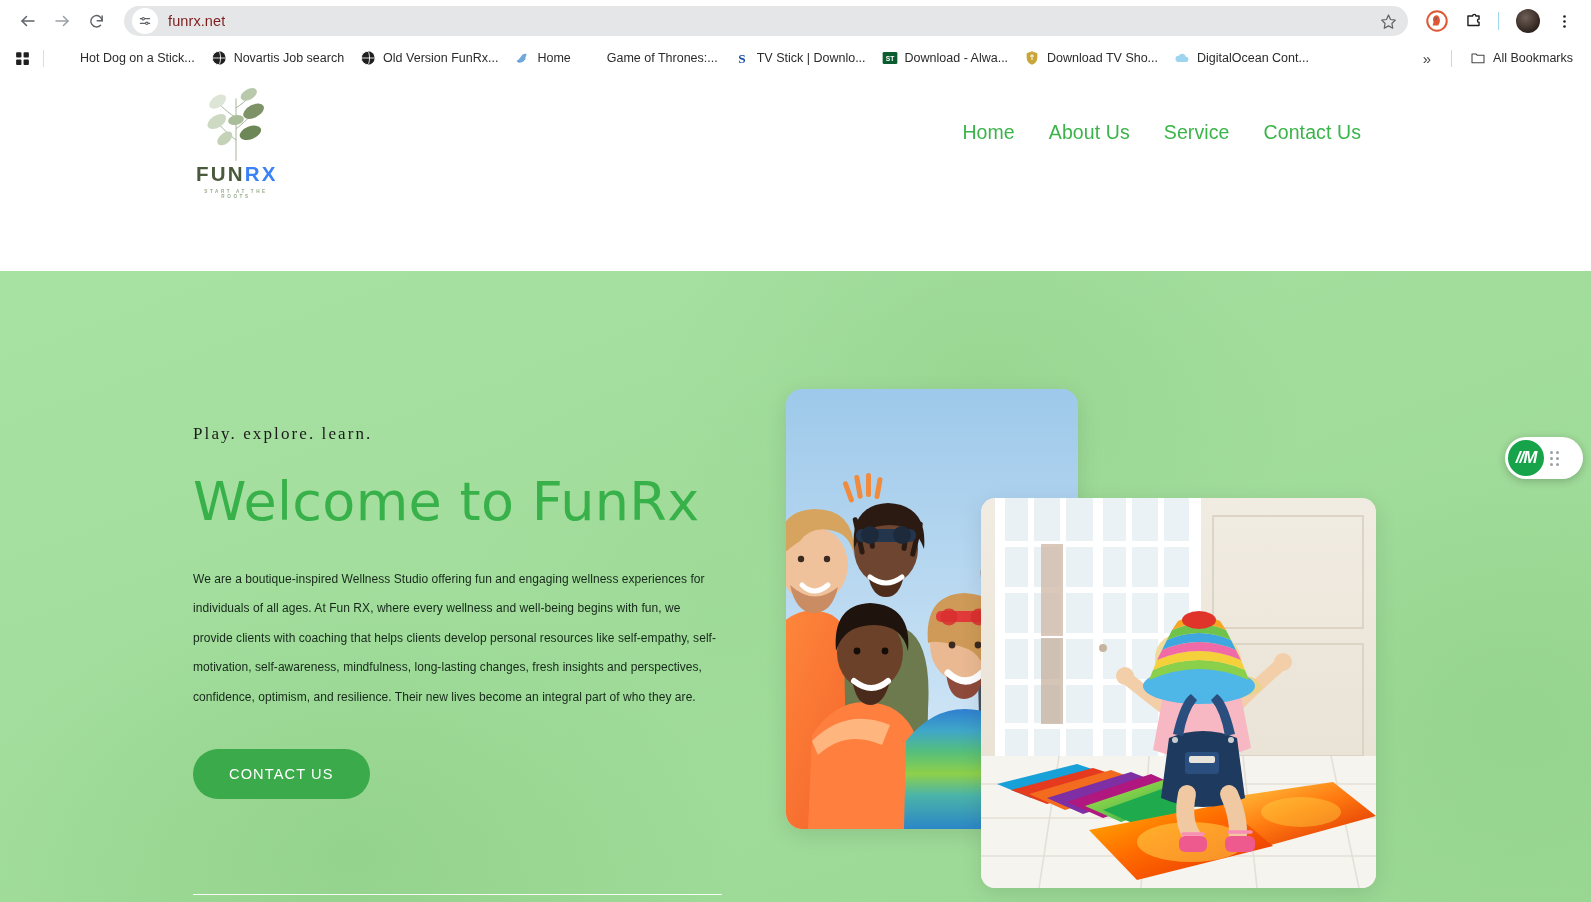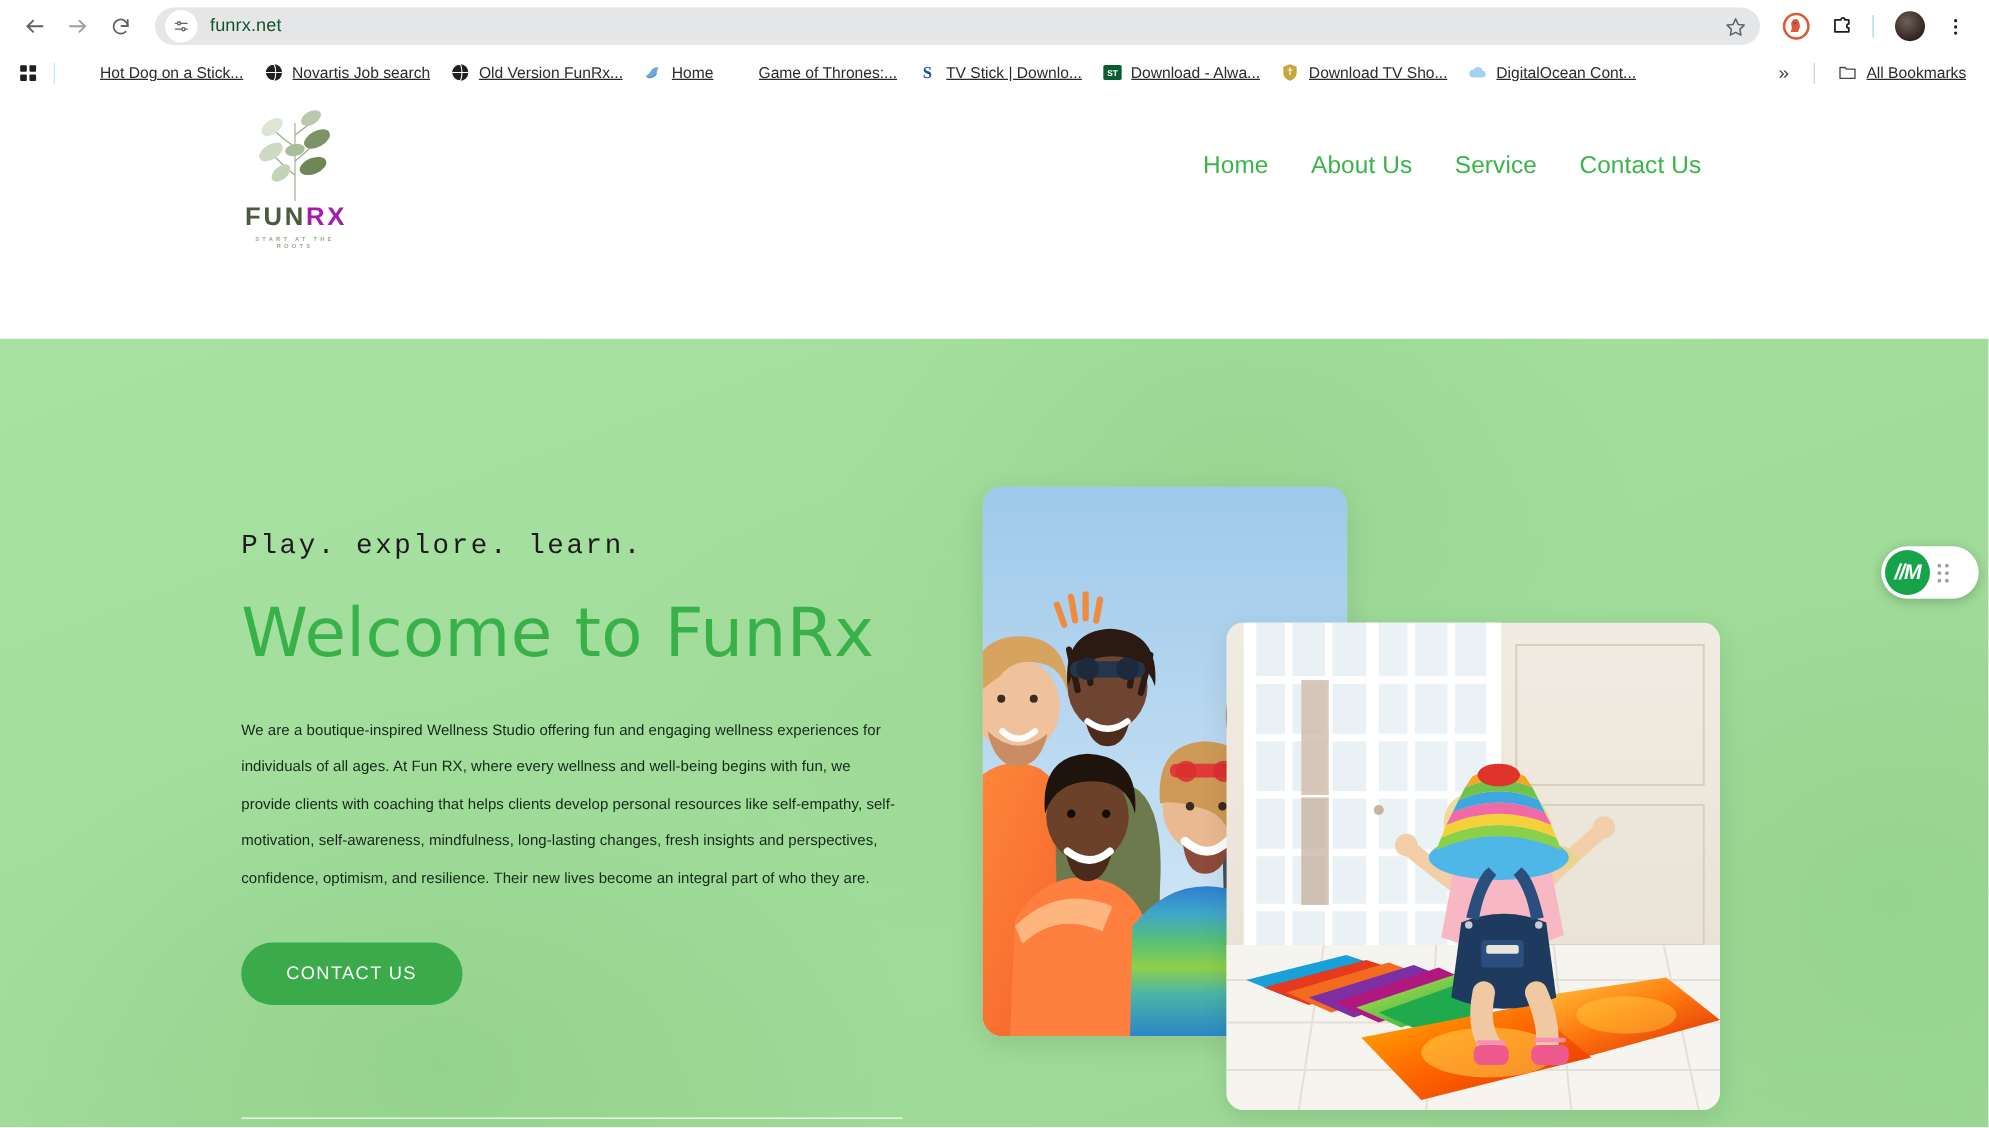--- a/index.html
+++ b/index.html
@@ -26,60 +26,60 @@
   .omnibox {
     flex: 1 1 auto; height: 30px; background: #e4e6e8; border-radius: 16px;
     display: flex; align-items: center; margin-left: 10px; margin-right: 8px;
     padding: 0 6px 0 8px; position: relative;
   }
   .omni-lead {
     width: 26px; height: 26px; border-radius: 50%; background: #ffffff;
     display: flex; align-items: center; justify-content: center; flex: 0 0 auto;
   }
   .omni-url {
-    font-size: 14.5px; color: #14532d; margin-left: 10px;
+    font-size: 14.5px; color: #7f1d1d; margin-left: 10px;
     letter-spacing: .1px; white-space: nowrap; overflow: hidden;
   }
   .omni-star { margin-left: auto; width: 28px; height: 28px;
     display: flex; align-items: center; justify-content: center; color: #5f6368; }
   .tb-icon { width: 30px; height: 30px; display: flex; align-items: center;
     justify-content: center; flex: 0 0 auto; margin-left: 4px; }
   .tb-sep { width: 1px; height: 18px; background: #9fd7ef; margin: 0 8px; flex: 0 0 auto; }
   .avatar-circ { width: 24px; height: 24px; border-radius: 50%;
     background: radial-gradient(circle at 40% 35%, #6f6058 0%, #30241f 70%); }
 
   
   .bookmarks {
     height: 32px; display: flex; align-items: center;
     padding: 0 10px 0 14px; background: #ffffff; gap: 0;
     font-size: 12.5px; color: #2b2b2b; white-space: nowrap;
   }
   .bm {
     display: flex; align-items: center; gap: 7px;
     padding: 3px 8px; border-radius: 6px; flex: 0 0 auto;
   }
-  .bm-label { overflow: hidden; text-overflow: ellipsis; max-width: 138px; text-decoration: underline; }
+  .bm-label { overflow: hidden; text-overflow: ellipsis; max-width: 138px; }
   .bm-ico { width: 16px; height: 16px; flex: 0 0 auto; display: block; }
   .bm-div { width: 1px; height: 17px; background: #bfe6f6; margin: 0 12px; flex: 0 0 auto; }
   .bm-div2 { width: 1px; height: 17px; background: #d4d4d4; margin: 0 10px; flex: 0 0 auto; }
   .grid-ico { width: 17px; height: 17px; flex: 0 0 auto; }
   .chev { margin-left: auto; padding: 0 10px; color: #444; font-size: 15px; }
 
   
   .site { width: 1591px; height: 828px; position: relative; overflow: hidden; }
 
   .site-header {
     height: 117px; background: #ffffff; position: relative; z-index: 5;
     display: flex; align-items: center;
   }
   .logo-wrap { position: absolute; left: 196px; top: 10px; width: 80px; text-align: center; }
   .logo-leaves { width: 80px; height: 80px; display: block; }
   .logo-word { font-size: 20.5px; font-weight: 700; letter-spacing: 2.2px; line-height: 1; }
   .logo-fun { color: #4a5a3c; }
-  .logo-rx { color: #a21caf; }
+  .logo-rx { color: #3b82f6; }
   .logo-tag {
     font-size: 4.6px; letter-spacing: 2.6px; color: #9aab8c;
     margin-top: 4px; font-weight: 600;
   }
 
   .nav { margin-left: auto; margin-right: 213px; display: flex; align-items: center; gap: 0; }
   .nav a {
     color: #3bb44a; text-decoration: none; font-size: 19.5px;
     padding: 8px 17px; letter-spacing: .1px;
   }
@@ -90,22 +90,22 @@
     background:
       radial-gradient(ellipse 620px 460px at 22% 92%, rgba(120,190,110,.30) 0%, rgba(120,190,110,0) 62%),
       radial-gradient(ellipse 520px 430px at 62% 18%, rgba(120,190,110,.22) 0%, rgba(120,190,110,0) 62%),
       radial-gradient(ellipse 480px 420px at 95% 70%, rgba(120,190,110,.20) 0%, rgba(120,190,110,0) 60%),
       radial-gradient(ellipse 400px 330px at 45% 48%, rgba(150,210,140,.25) 0%, rgba(150,210,140,0) 65%),
       linear-gradient(160deg, #a8e2a3 0%, #a2dd9c 45%, #9ad894 100%);
   }
 
   .hero-left { position: absolute; left: 193px; top: 153px; width: 540px; }
   .eyebrow {
-    font-size: 22px; color: #1b1b1b; letter-spacing: 2.1px;
-    font-family: Liberation Mono, monospace; font-weight: 400;
+    font-size: 17px; color: #1b1b1b; letter-spacing: 2.1px;
+    font-family: Liberation Serif, serif; font-weight: 400;
   }
   .hero-title {
     font-size: 54px; color: #38b14a; font-weight: 400; margin-top: 30px;
     letter-spacing: .3px; line-height: 1.05;
     font-family: "DejaVu Sans", sans-serif;
   }
   .hero-body {
     margin-top: 34px; font-size: 12px; color: #16281a;
     line-height: 29.6px; width: 525px; letter-spacing: .05px;
   }

